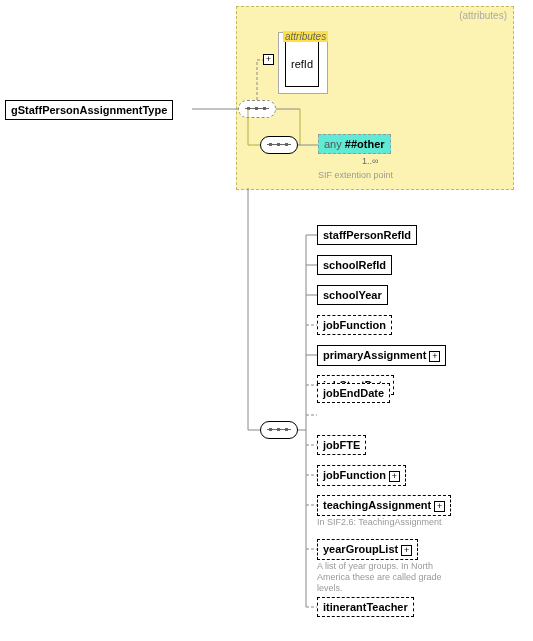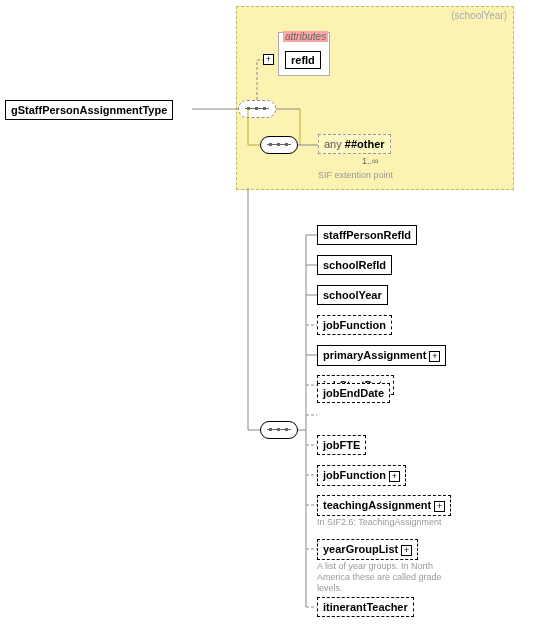--- a/index.html
+++ b/index.html
@@ -1,42 +1,42 @@
 <!DOCTYPE html>
 <html><head>
 <meta charset="utf-8">
 <style>
   body{margin:0;background:#fff;font-family:Arial,sans-serif;font-size:11px;color:#000;width:533px;height:641px;position:relative}
   .node{position:absolute;background:#fff;border:1px solid #000;padding:3px 5px;font-weight:bold;white-space:nowrap}
   .node.dashed{border-style:dashed}
   .plus{display:inline-block;width:9px;height:9px;border:1px solid #000;font-size:9px;line-height:8px;text-align:center;font-weight:normal;margin-left:3px;vertical-align:middle}
   .plusL{position:absolute;width:9px;height:9px;border:1px solid #000;font-size:9px;line-height:8px;text-align:center;background:#fff}
   .attr{position:absolute;border:1px solid #aaa;padding:6px 8px 6px 6px;background:#fff}
-  .attr .lbl{font-style:italic;font-size:10px;color:#666;position:absolute;top:-2px;left:4px;background:#fca5a5;padding:0 2px}
-  .attr .inner{border:1px solid #000;padding:2px 5px;font-weight:bold;margin-top:12px;display:inline-block}
+  .attr .lbl{font-style:italic;font-size:10px;color:#666;position:absolute;top:-2px;left:4px;background:#fde047;padding:0 2px}
+  .attr .inner{border:1px solid #000;padding:16px 5px;font-weight:normal;margin-top:2px;display:inline-block}
   .seq{position:absolute;width:36px;height:16px;background:#fff;border-radius:9px}
   .seq.solid{border:1px solid #000}
   .seq.dashed{border:1px dashed #888}
   .seq::after{content:"";position:absolute;left:6px;top:7px;width:24px;border-top:1px solid #666}
   .seq .d{position:absolute;width:3px;height:3px;background:#666;top:6px}
   .seq .d1{left:8px}.seq .d2{left:16px}.seq .d3{left:24px}
   .ext{position:absolute;background:#fcf3b3;border:1px dashed #c2b860}
   .ext .title{position:absolute;top:3px;left:10px;font-weight:bold;color:#888;font-size:11px}
   .ext .titleext{position:absolute;top:3px;right:6px;color:#aaa;font-size:10px}
   .note{position:absolute;font-size:9px;color:#999;line-height:11px}
   .card{position:absolute;font-size:9px;color:#666}
-  .any{position:absolute;border:1px dashed #999;background:#fef9c3;padding:3px 5px;color:#555}
+  .any{position:absolute;border:1px dashed #999;background:#5eead4;padding:3px 5px;color:#555}
   .any b{color:#000}
   svg{position:absolute;left:0;top:0;pointer-events:none}
 </style>
 </head>
 <body>
 
 <div class="ext" style="left:236px;top:6px;width:276px;height:182px">
-  <span class="titleext">(schoolYear)</span>
+  <span class="titleext">(attributes)</span>
 </div>
 
 <div class="node" style="left:5px;top:100px">
   <span>gStaffPersonAssignmentType</span>
 </div>
 
 <div class="attr" style="left:278px;top:32px">
   <span class="lbl">attributes</span>
   <span class="inner">refId</span>
 </div>

